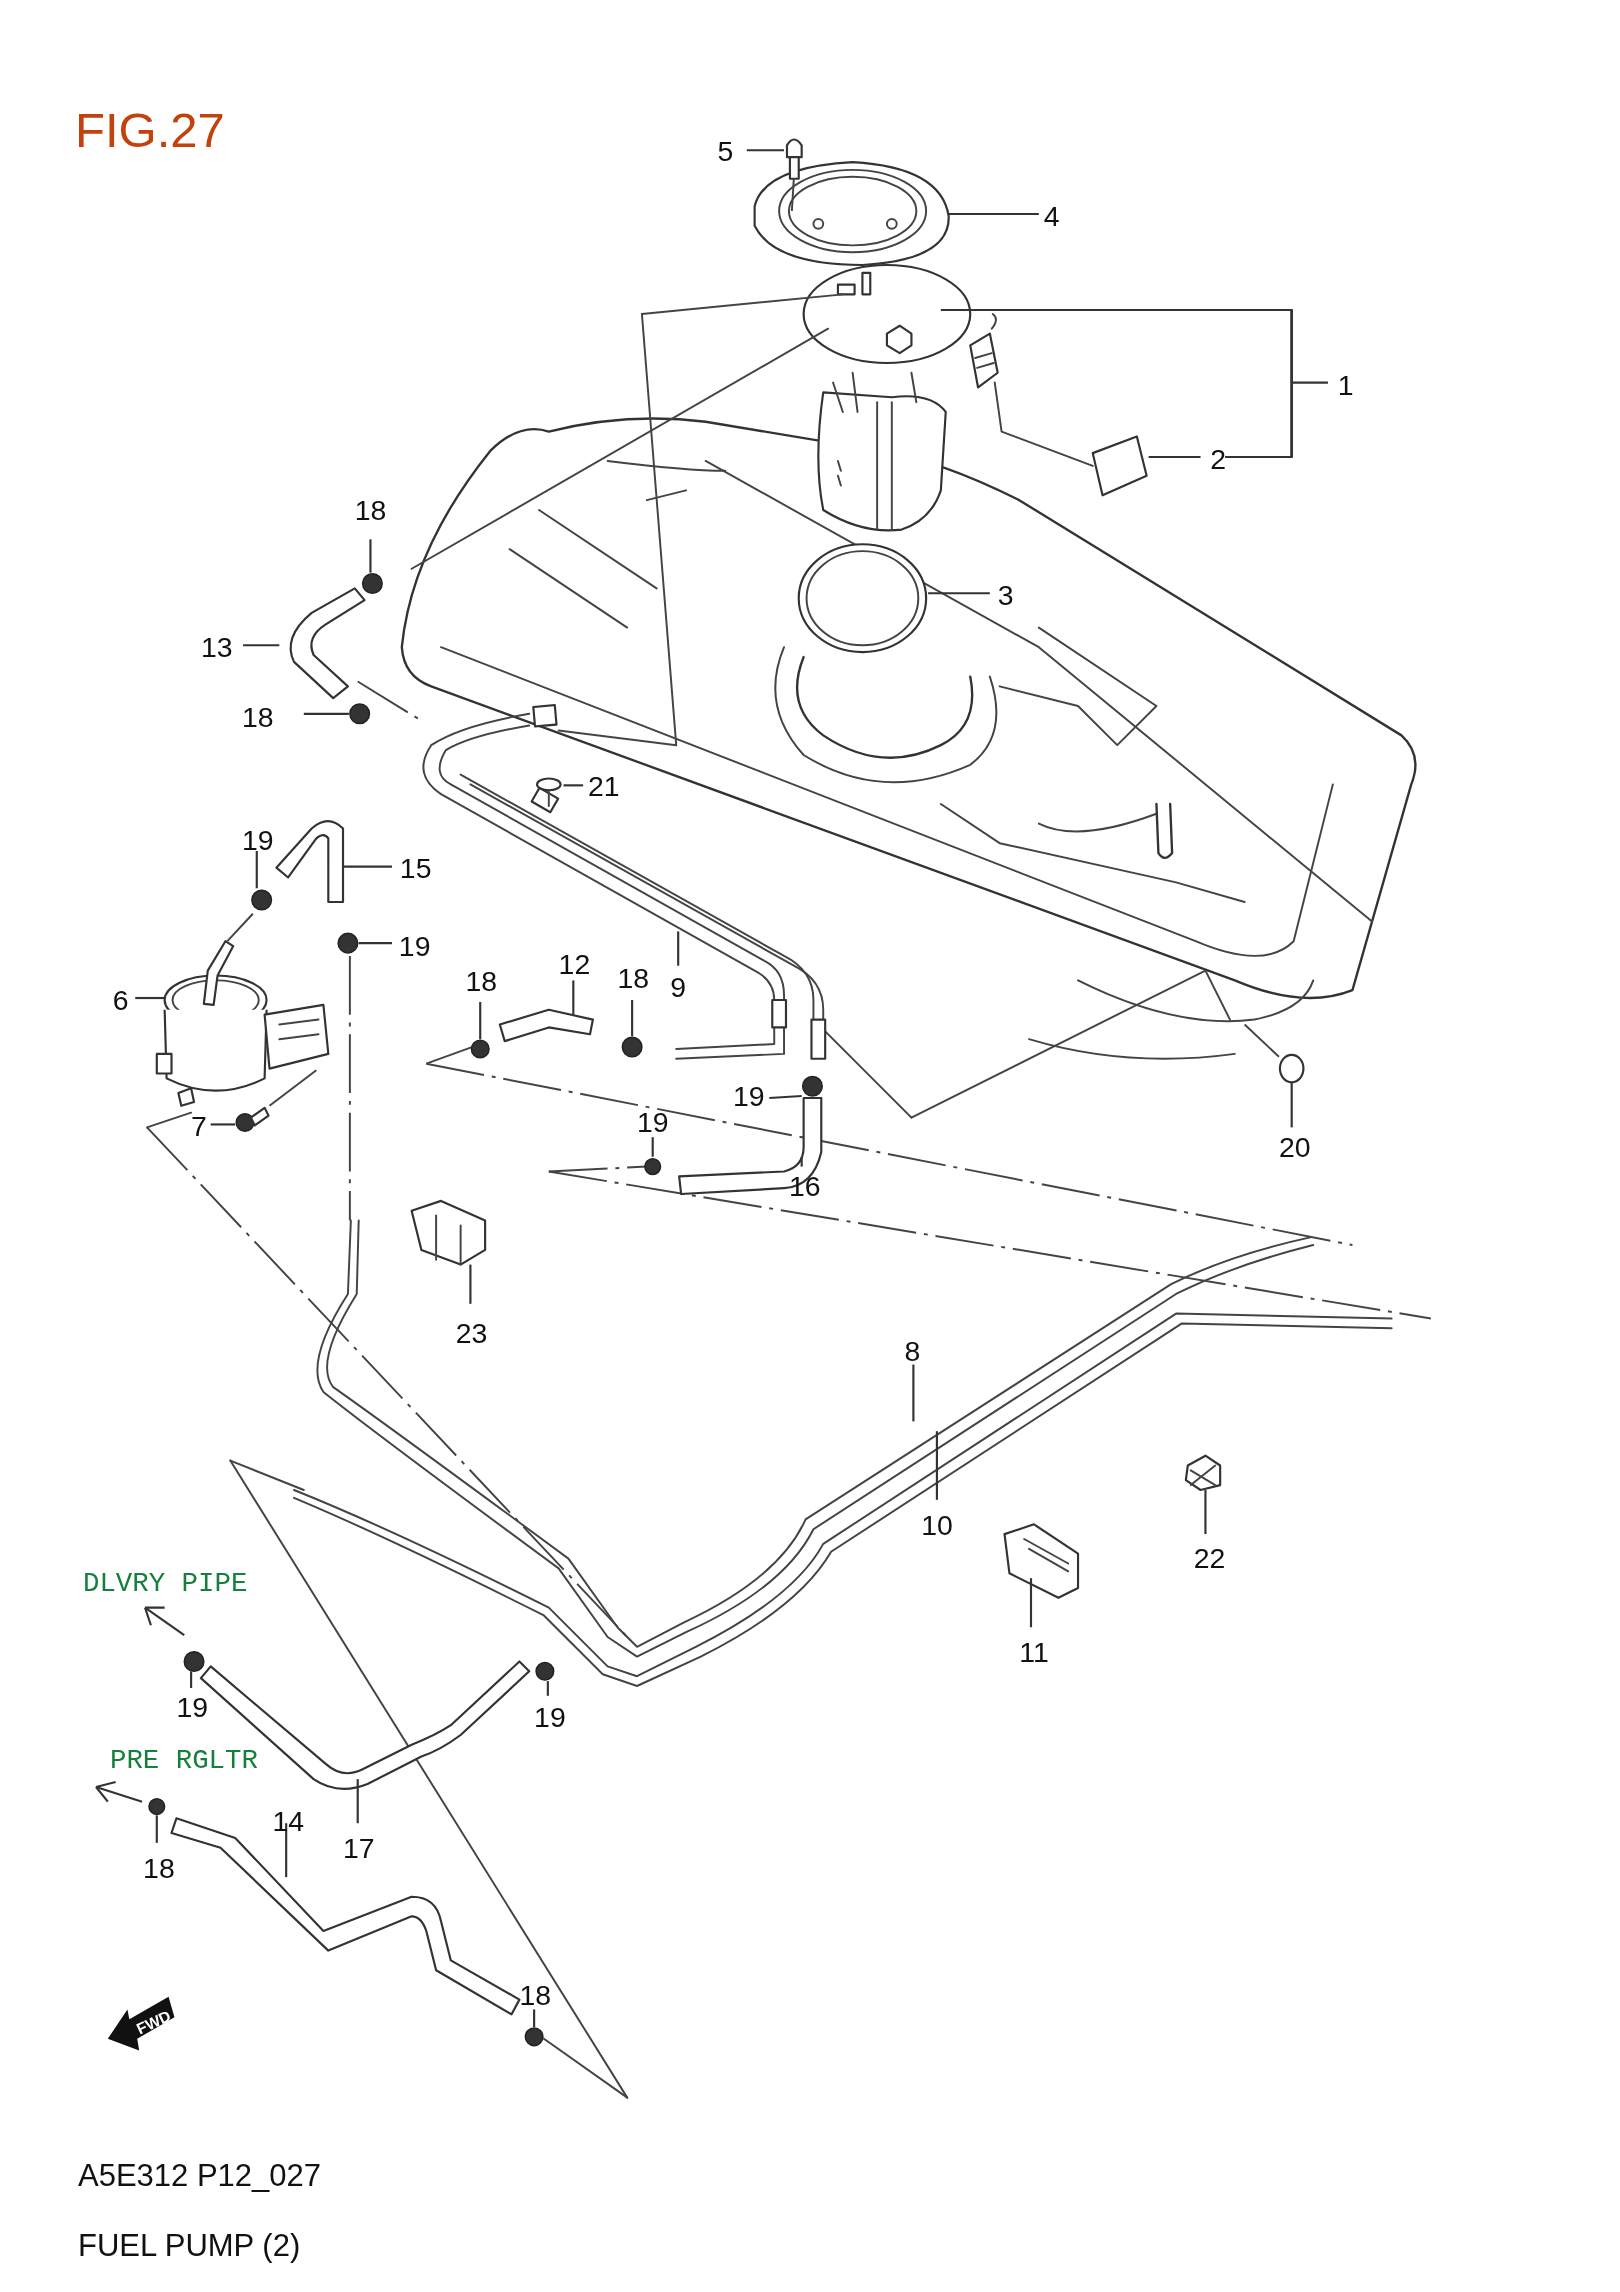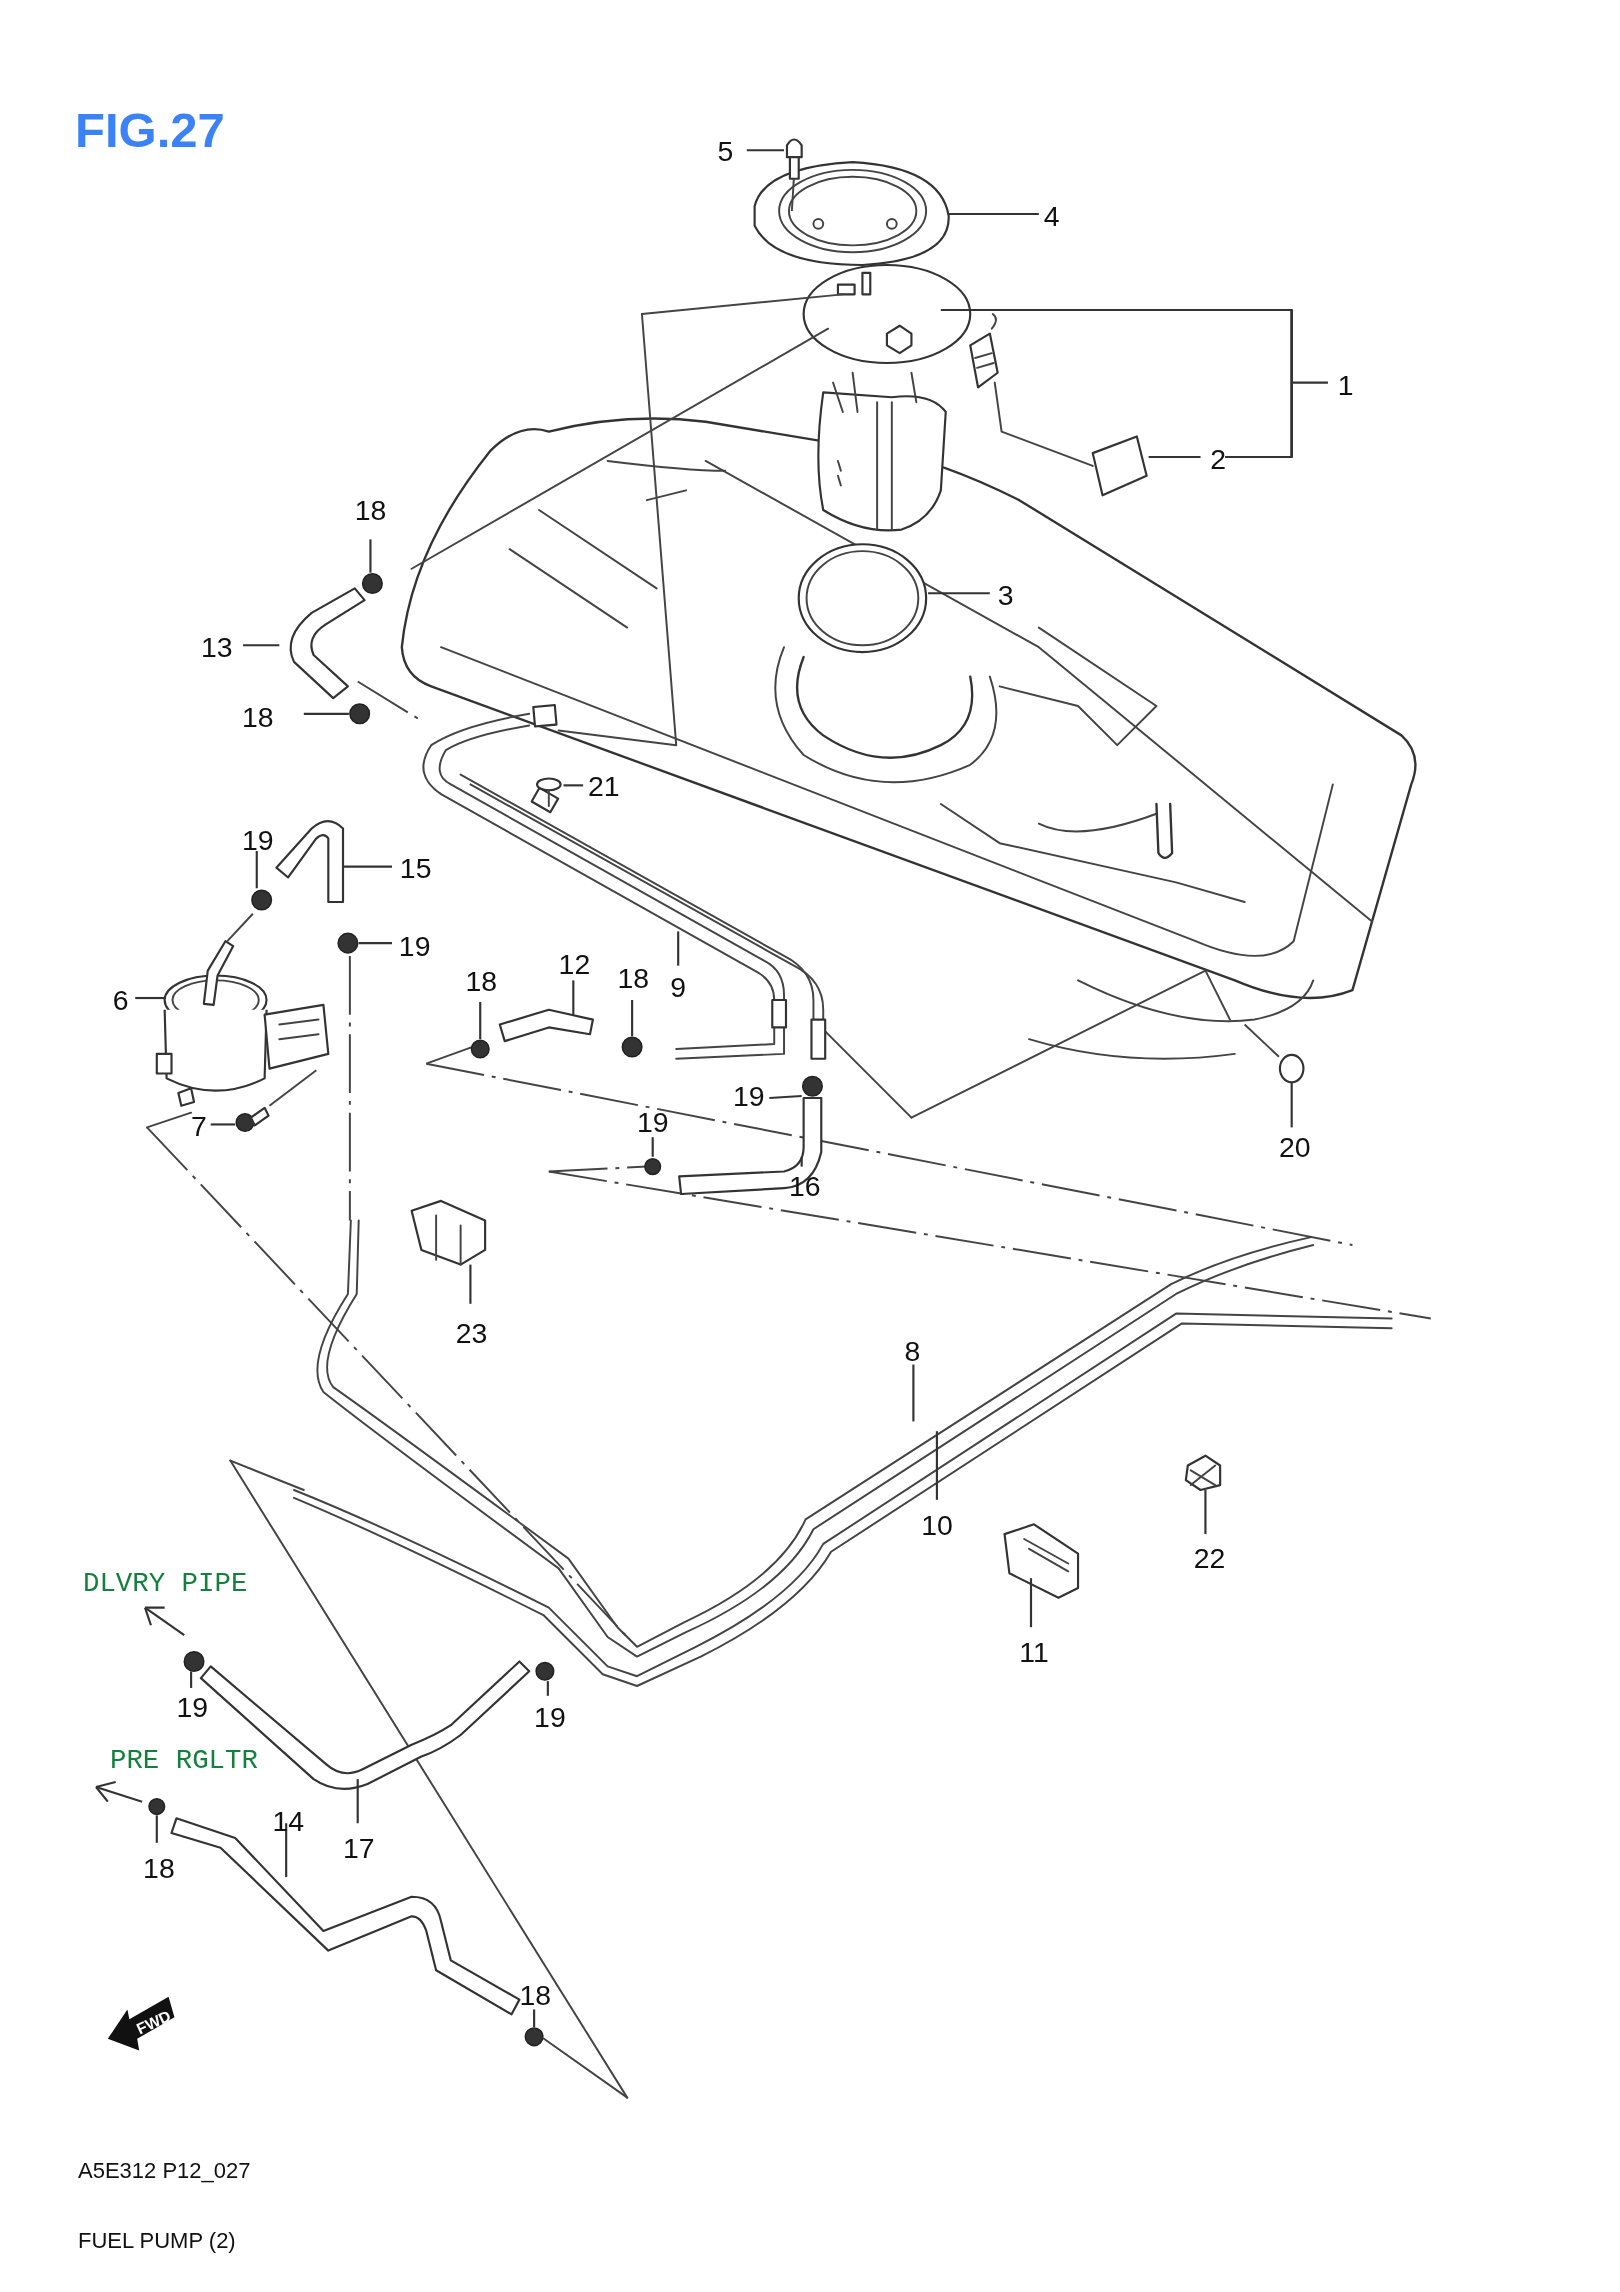--- a/index.html
+++ b/index.html
@@ -1,21 +1,21 @@
 <!DOCTYPE html>
 <html><head>
 <meta charset="utf-8">
 <style>
   html, body { margin: 0; padding: 0; background: #ffffff; }
   body { width: 1620px; height: 2293px; position: relative; overflow: hidden;
          font-family: "Liberation Sans", sans-serif; color: #111; }
   #diagram { position: absolute; left: 0; top: 0; width: 1620px; height: 2293px; }
-  .title { position: absolute; left: 75px; top: 102px; font-size: 49px; font-weight: bold;
-           letter-spacing: 0px; color: #3b82f6; font-family: "Liberation Sans", sans-serif; }
-  .footer { position: absolute; left: 78px; font-size: 22px; color: #111;
+  .title { position: absolute; left: 75px; top: 102px; font-size: 49px; font-weight: normal;
+           letter-spacing: 0px; color: #c2410c; font-family: "Liberation Sans", sans-serif; }
+  .footer { position: absolute; left: 78px; font-size: 31px; color: #111;
             font-family: "Liberation Sans", sans-serif; }
   .footer.code { top: 2158px; }
   .footer.name { top: 2200px; margin-top: 28px; }
   .dest { position: absolute; font-size: 27.4px; color: #15803d; font-family: Liberation Mono, monospace; }
   .callout { font-family: "Liberation Sans", sans-serif; font-size: 29px; fill: #111; }
   .ln { stroke: #333; stroke-width: 2.4; fill: none; stroke-linecap: round; stroke-linejoin: round; }
   .thin { stroke: #444; stroke-width: 2; fill: none; stroke-linecap: round; stroke-linejoin: round; }
   .dash { stroke: #444; stroke-width: 2; fill: none; stroke-dasharray: 60 8 4 8; }
   .part { stroke: #333; stroke-width: 2.2; fill: #fff; stroke-linejoin: round; }
   .dark { fill: #333; stroke: #222; stroke-width: 1.5; }

